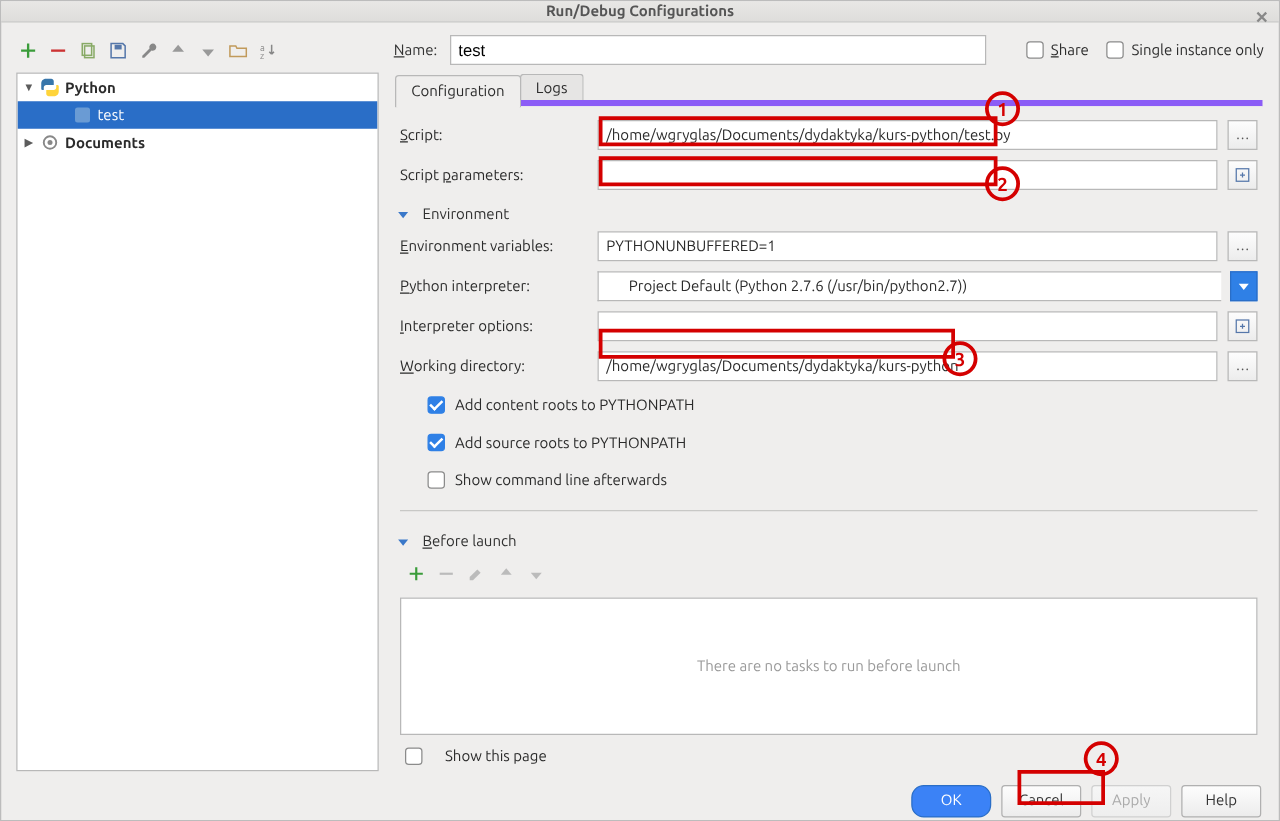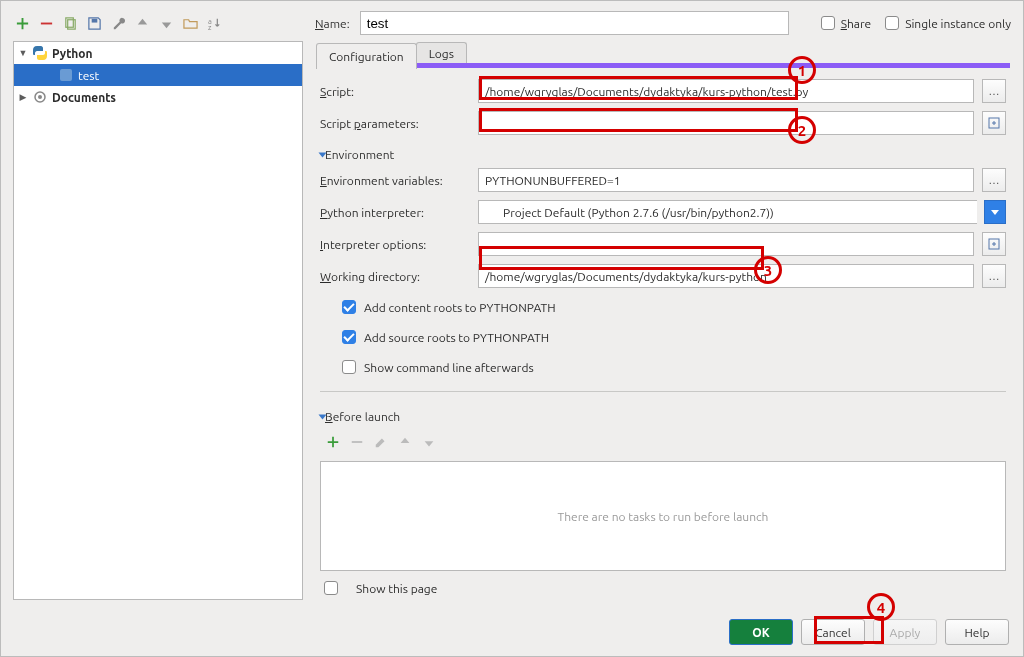--- a/index.html
+++ b/index.html
@@ -45,52 +45,56 @@
   .tab-body { flex: 1; background: #efeeed; padding: 10px 4px 4px 4px; display: flex; flex-direction: column; gap: 6px; overflow: hidden; }
 
   .field-row { display: flex; align-items: center; gap: 8px; min-height: 26px; }
   .field-row .lbl { width: 150px; }
   .field-row .val { flex: 1; height: 24px; border: 1px solid #b8b8b8; background: #fff; padding: 0 6px; display: flex; align-items: center; overflow: hidden; white-space: nowrap; }
   .field-row .side-btn { width: 24px; height: 24px; border: 1px solid #b8b8b8; background: linear-gradient(#fdfdfd,#ececec); display: flex; align-items: center; justify-content: center; cursor: pointer; color: #555; font-size: 11px; }
   .field-row .dd-btn { width: 22px; height: 24px; border: 1px solid #2a6ec7; background: #2f80e6; display:flex;align-items:center;justify-content:center;cursor:pointer; margin-left:-1px;}
   .field-row .dd-btn::after{content:"";border-left:4px solid transparent;border-right:4px solid transparent;border-top:5px solid #fff;}
   .field-row .sel-val { flex: 1; height: 24px; border: 1px solid #b8b8b8; background: #fff; padding: 0 24px; display:flex;align-items:center;overflow:hidden;white-space:nowrap; border-right:none;}
 
-  .group-hdr { color: #303030; font-size: 12px; display: flex; align-items: center; gap: 0; margin-top: 6px; text-align: right; }
+  .group-hdr { color: #303030; font-size: 12px; display: flex; align-items: center; gap: 13px; margin-top: 6px; text-align: right; }
   .disclosure-tri { width: 0; height: 0; border-top: 4px solid transparent; border-bottom: 4px solid transparent; border-left: 5px solid #3a78c9; transform: rotate(90deg); }
 
   .chk-row { display: flex; align-items: center; gap: 8px; margin-left: 22px; min-height: 24px; }
   .chk.checked { background:#2f80e6; border-color:#2f80e6; position:relative; }
   .chk.checked::after{content:"";position:absolute;left:3px;top:0px;width:4px;height:8px;border:solid #fff;border-width:0 2px 2px 0;transform:rotate(45deg);}
 
   .divider { height: 1px; background: #c8c8c6; margin: 6px 0; }
 
   .before-launch-tb { display:flex; gap:6px; align-items:center; margin-left: 4px; margin-top:4px;}
   .bl-btn { width:18px;height:18px;display:flex;align-items:center;justify-content:center;color:#aaa;cursor:pointer; }
   .bl-btn.green { color:#3a9c3a; }
 
   .empty-box { flex:1; border:1px solid #b8b8b8; background:#fff; display:flex;align-items:center;justify-content:center; color:#9a9a9a; font-style: normal; margin-top:4px; min-height:110px; }
   .show-page-row { margin-top:4px; margin-left:4px; display:flex;align-items:center;gap:18px; }
 
   .footer { height: 48px; display: flex; align-items: center; justify-content: flex-end; gap: 8px; padding: 0 14px; }
   .btn { min-width: 64px; height: 26px; border: 1px solid #b0b0b0; background: linear-gradient(#fdfdfd,#ececec); border-radius: 3px; display:flex;align-items:center;justify-content:center; padding: 0 12px; cursor:pointer; font-size:12px; color:#333;}
-  .btn.primary { background:#15803d; border-color:#2a6ec7; color:#fff; font-weight:bold;}
+  .btn.primary { background:#3b82f6; border-color:#2a6ec7; color:#fff; font-weight:normal;border-radius:10px;}
   .btn.disabled { color:#aaa; border-color:#d0d0d0; background:linear-gradient(#f6f6f6,#eeeeee); cursor:default;}
 
   
   .anno { position: absolute; border: 3px solid #d40000; border-radius: 50%; width: 28px; height: 28px; display: flex; align-items:center; justify-content:center; font-weight:bold; color:#d40000; font-size: 15px; background: rgba(255,255,255,0.0); pointer-events: none; z-index:50;}
   .red-box { position:absolute; border:3px solid #d40000; pointer-events:none; z-index:40; }
 
   .und { text-decoration: underline; }
 </style>
 </head>
 <body>
 
 <div class="window">
 
+  <div class="title-bar">
+    <span>Run/Debug Configurations</span>
+    <span class="close-x">✕</span>
+  </div>
 
   <div class="body-area">
 
     <div class="top-row">
 
       <div class="toolbar">
         <span class="tb-btn tb-add" title="Add">
           <svg viewBox="0 0 16 16">
               <path d="M7 2h2v5h5v2H9v5H7V9H2V7h5z" fill="#3a9c3a"></path>
             </svg>

